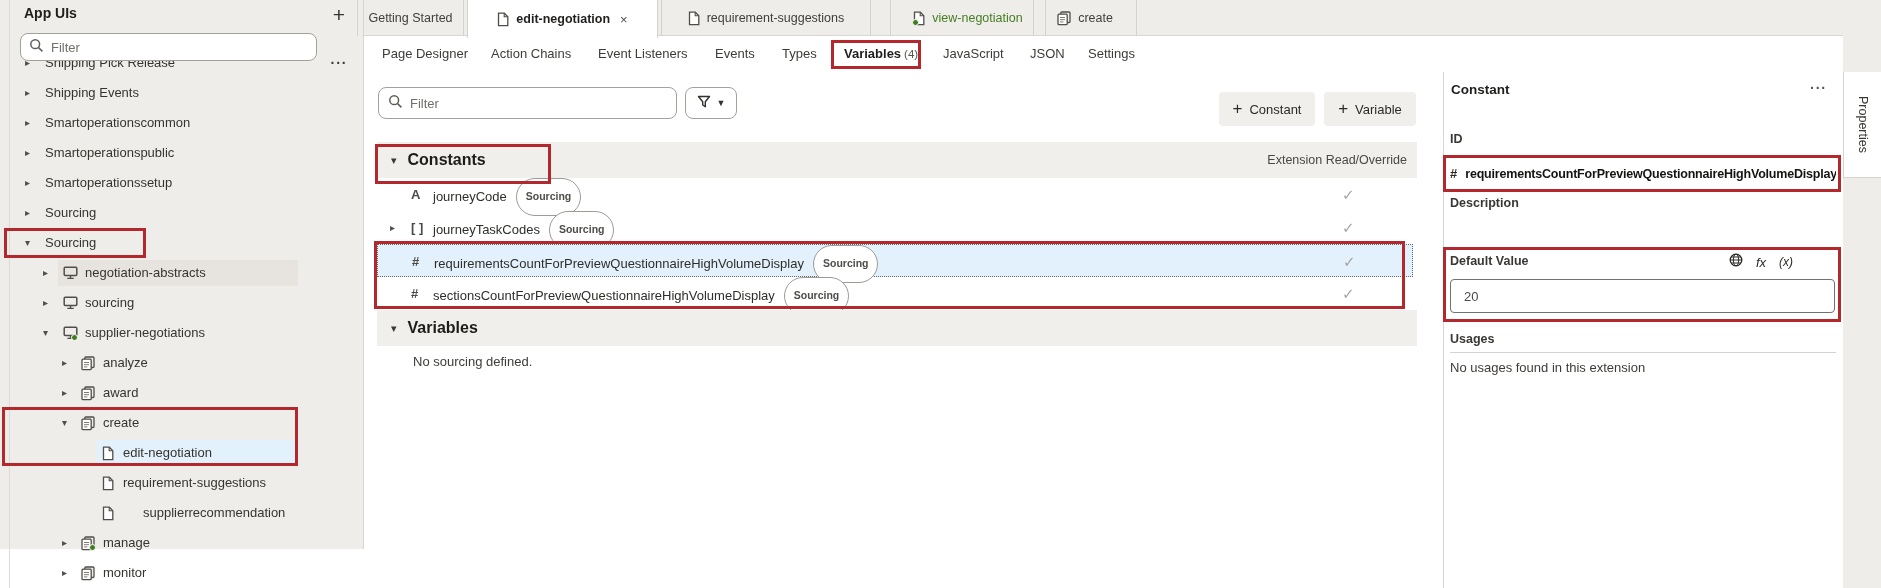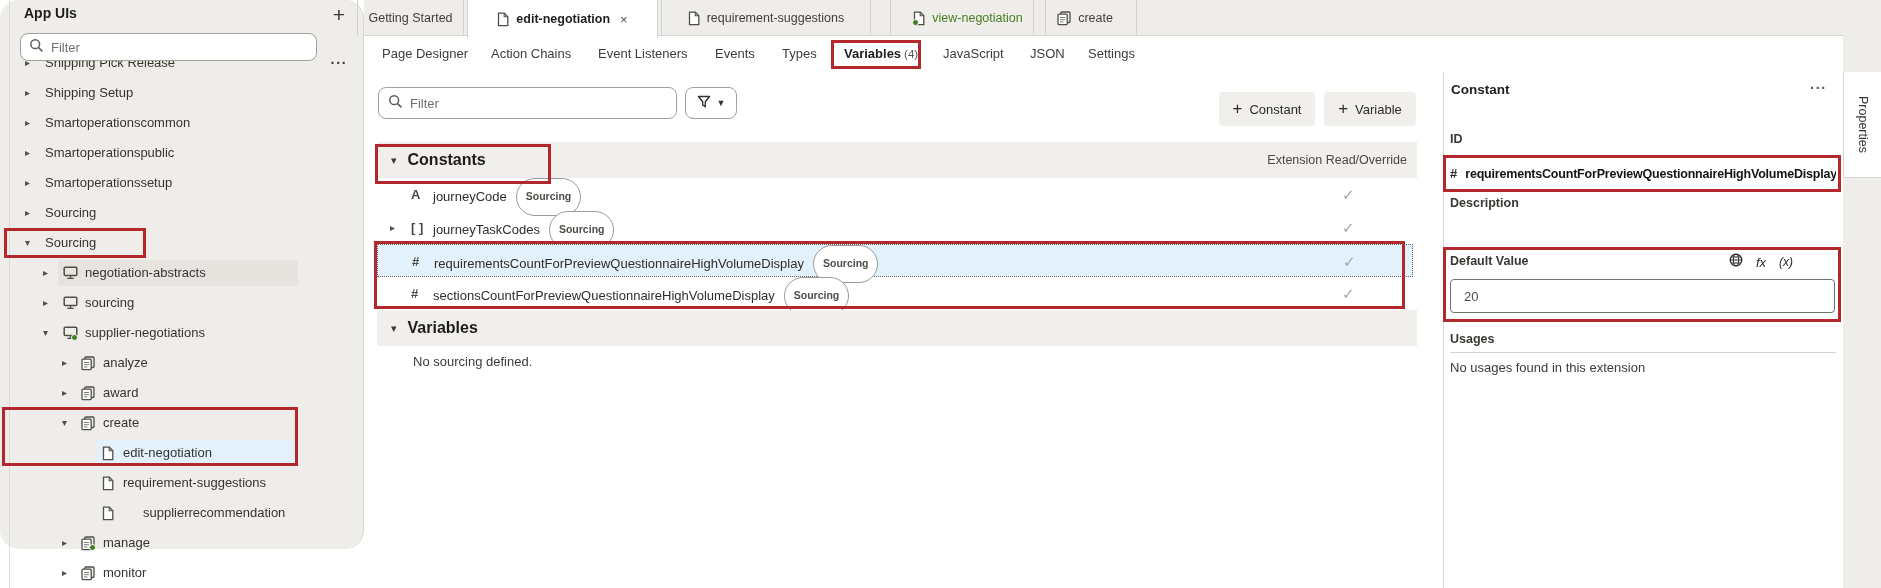--- a/index.html
+++ b/index.html
@@ -1,21 +1,21 @@
 <!DOCTYPE html>
 <html><head>
 <meta charset="utf-8">
 <style>
   * { margin:0; padding:0; box-sizing:border-box; }
   html,body { background:#fff; }
   body { font-family:"Liberation Sans","DejaVu Sans",sans-serif; color:#2b2a27; }
   #root { position:relative; width:1881px; height:588px; overflow:hidden; background:#fff; }
 
   
-  .sidebar { position:absolute; left:0; top:0; width:364px; height:549px; background:#efedea; border-right:1px solid #d8d6d2;border-radius:19px; }
+  .sidebar { position:absolute; left:0; top:0; width:364px; height:549px; background:#efedea; border-right:1px solid #d8d6d2; }
   .sidebar-strip { position:absolute; left:9px; top:0; width:1px; height:588px; background:#ddd9d5; }
   .sb-title { position:absolute; left:24px; top:5px; font-size:14px; font-weight:bold; color:#1f1e1c; }
   .sb-add { position:absolute; left:326px; top:2px; width:26px; height:26px; font-size:21px; font-weight:300; color:#3a3834; background:none; border:none; cursor:pointer; line-height:26px; text-align:center; }
   .sb-filter { position:absolute; left:20px; top:33px; width:297px; height:28px; background:#fff; border:1px solid #a3a19c; border-radius:8px; display:flex; align-items:center; padding:0 8px; z-index:5; }
   .sb-filter input { border:none; outline:none; flex:1; font-size:13px; color:#3a3834; margin-left:7px; font-family:inherit; background:transparent; }
   .sb-filter input::placeholder, .toolbar-filter input::placeholder { color:#716f6a; }
   .sb-more { position:absolute; left:325px; top:53px; width:28px; height:20px; border:none; background:none; font-size:14px; font-weight:bold; color:#3a3834; letter-spacing:1px; cursor:pointer; }
   .tree { position:absolute; left:0; top:48px; width:364px; }
   .tree-row { position:absolute; left:0; width:364px; height:30px; cursor:pointer; }
   .tree-hl { position:absolute; top:2px; height:26px; right:66px; }
@@ -106,21 +106,21 @@
       <input placeholder="Filter" style="">
     </div>
     <button class="sb-more">···</button>
     <div class="tree" id="tree">
         <div class="tree-row" style="top: 0px;">
           <span class="tree-arrow" style="left:25px;">▸</span>
           <span class="tree-lbl" style="left:45px;">Shipping Pick Release</span>
         </div>
         <div class="tree-row" style="top: 30px;">
           <span class="tree-arrow" style="left:25px;">▸</span>
-          <span class="tree-lbl" style="left:45px;">Shipping Setup</span>
+          <span class="tree-lbl" style="left:45px;">Shipping Events</span>
         </div>
         <div class="tree-row" style="top: 60px;">
           <span class="tree-arrow" style="left:25px;">▸</span>
           <span class="tree-lbl" style="left:45px;">Smartoperationscommon</span>
         </div>
         <div class="tree-row" style="top: 90px;">
           <span class="tree-arrow" style="left:25px;">▸</span>
           <span class="tree-lbl" style="left:45px;">Smartoperationspublic</span>
         </div>
         <div class="tree-row" style="top: 120px;">

